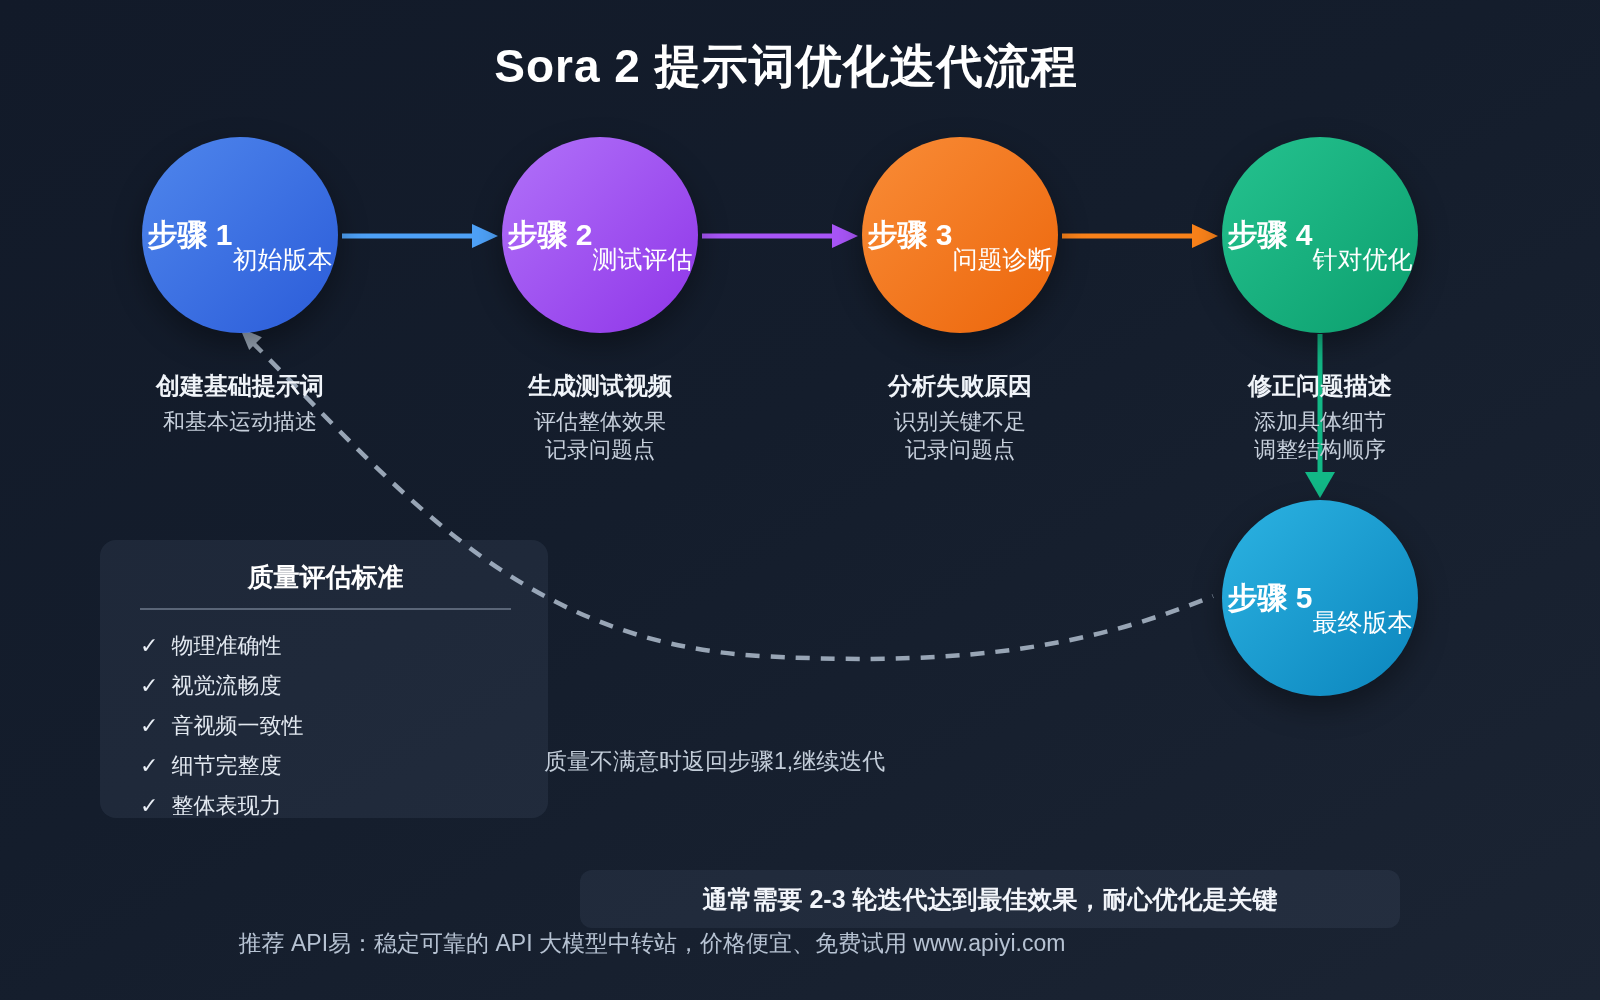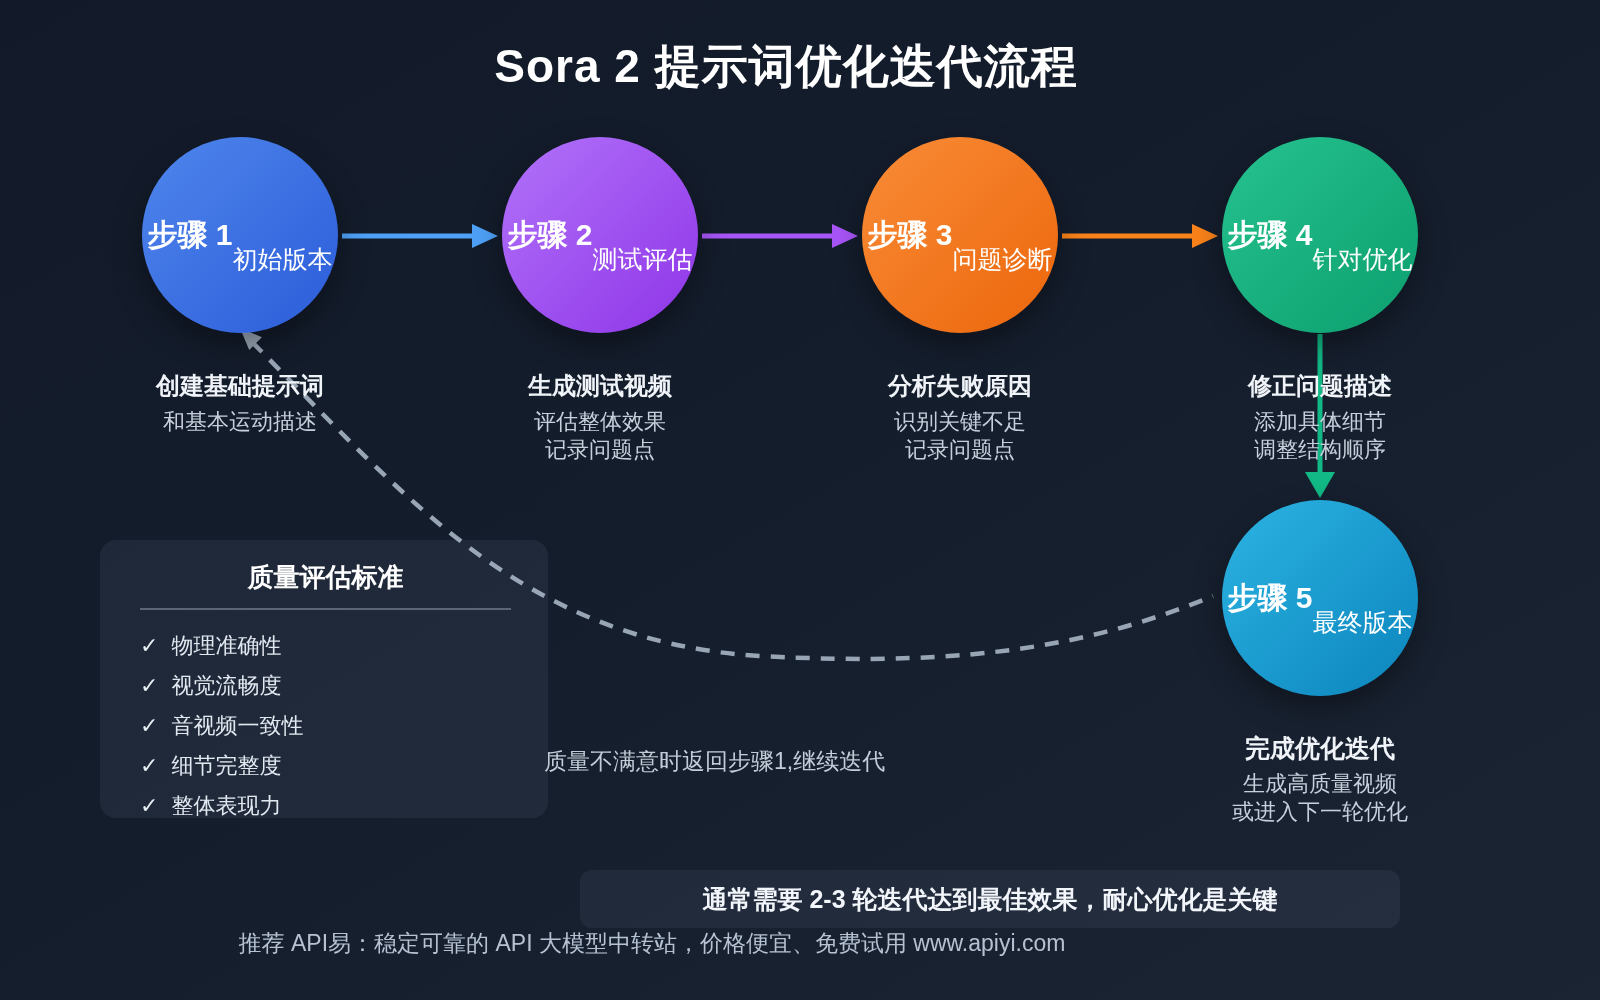--- a/index.html
+++ b/index.html
@@ -125,25 +125,20 @@
   <div class="desc d3">
     <div class="d-title">分析失败原因</div>
     <div class="d-line">识别关键不足</div>
     <div class="d-line">记录问题点</div>
   </div>
   <div class="desc d4">
     <div class="d-title">修正问题描述</div>
     <div class="d-line">添加具体细节</div>
     <div class="d-line">调整结构顺序</div>
   </div>
-  <div class="desc d5">
-    <div class="d-title">完成优化迭代</div>
-    <div class="d-line">生成高质量视频</div>
-    <div class="d-line">或进入下一轮优化</div>
-  </div>
 
   <div class="return-note">质量不满意时返回步骤1,继续迭代</div>
 
   <div class="panel">
     <div class="panel-title">质量评估标准</div>
     <div class="panel-divider"></div>
     <div class="check-item">
       <span class="check">✓</span>
       <span>物理准确性</span>
     </div>

